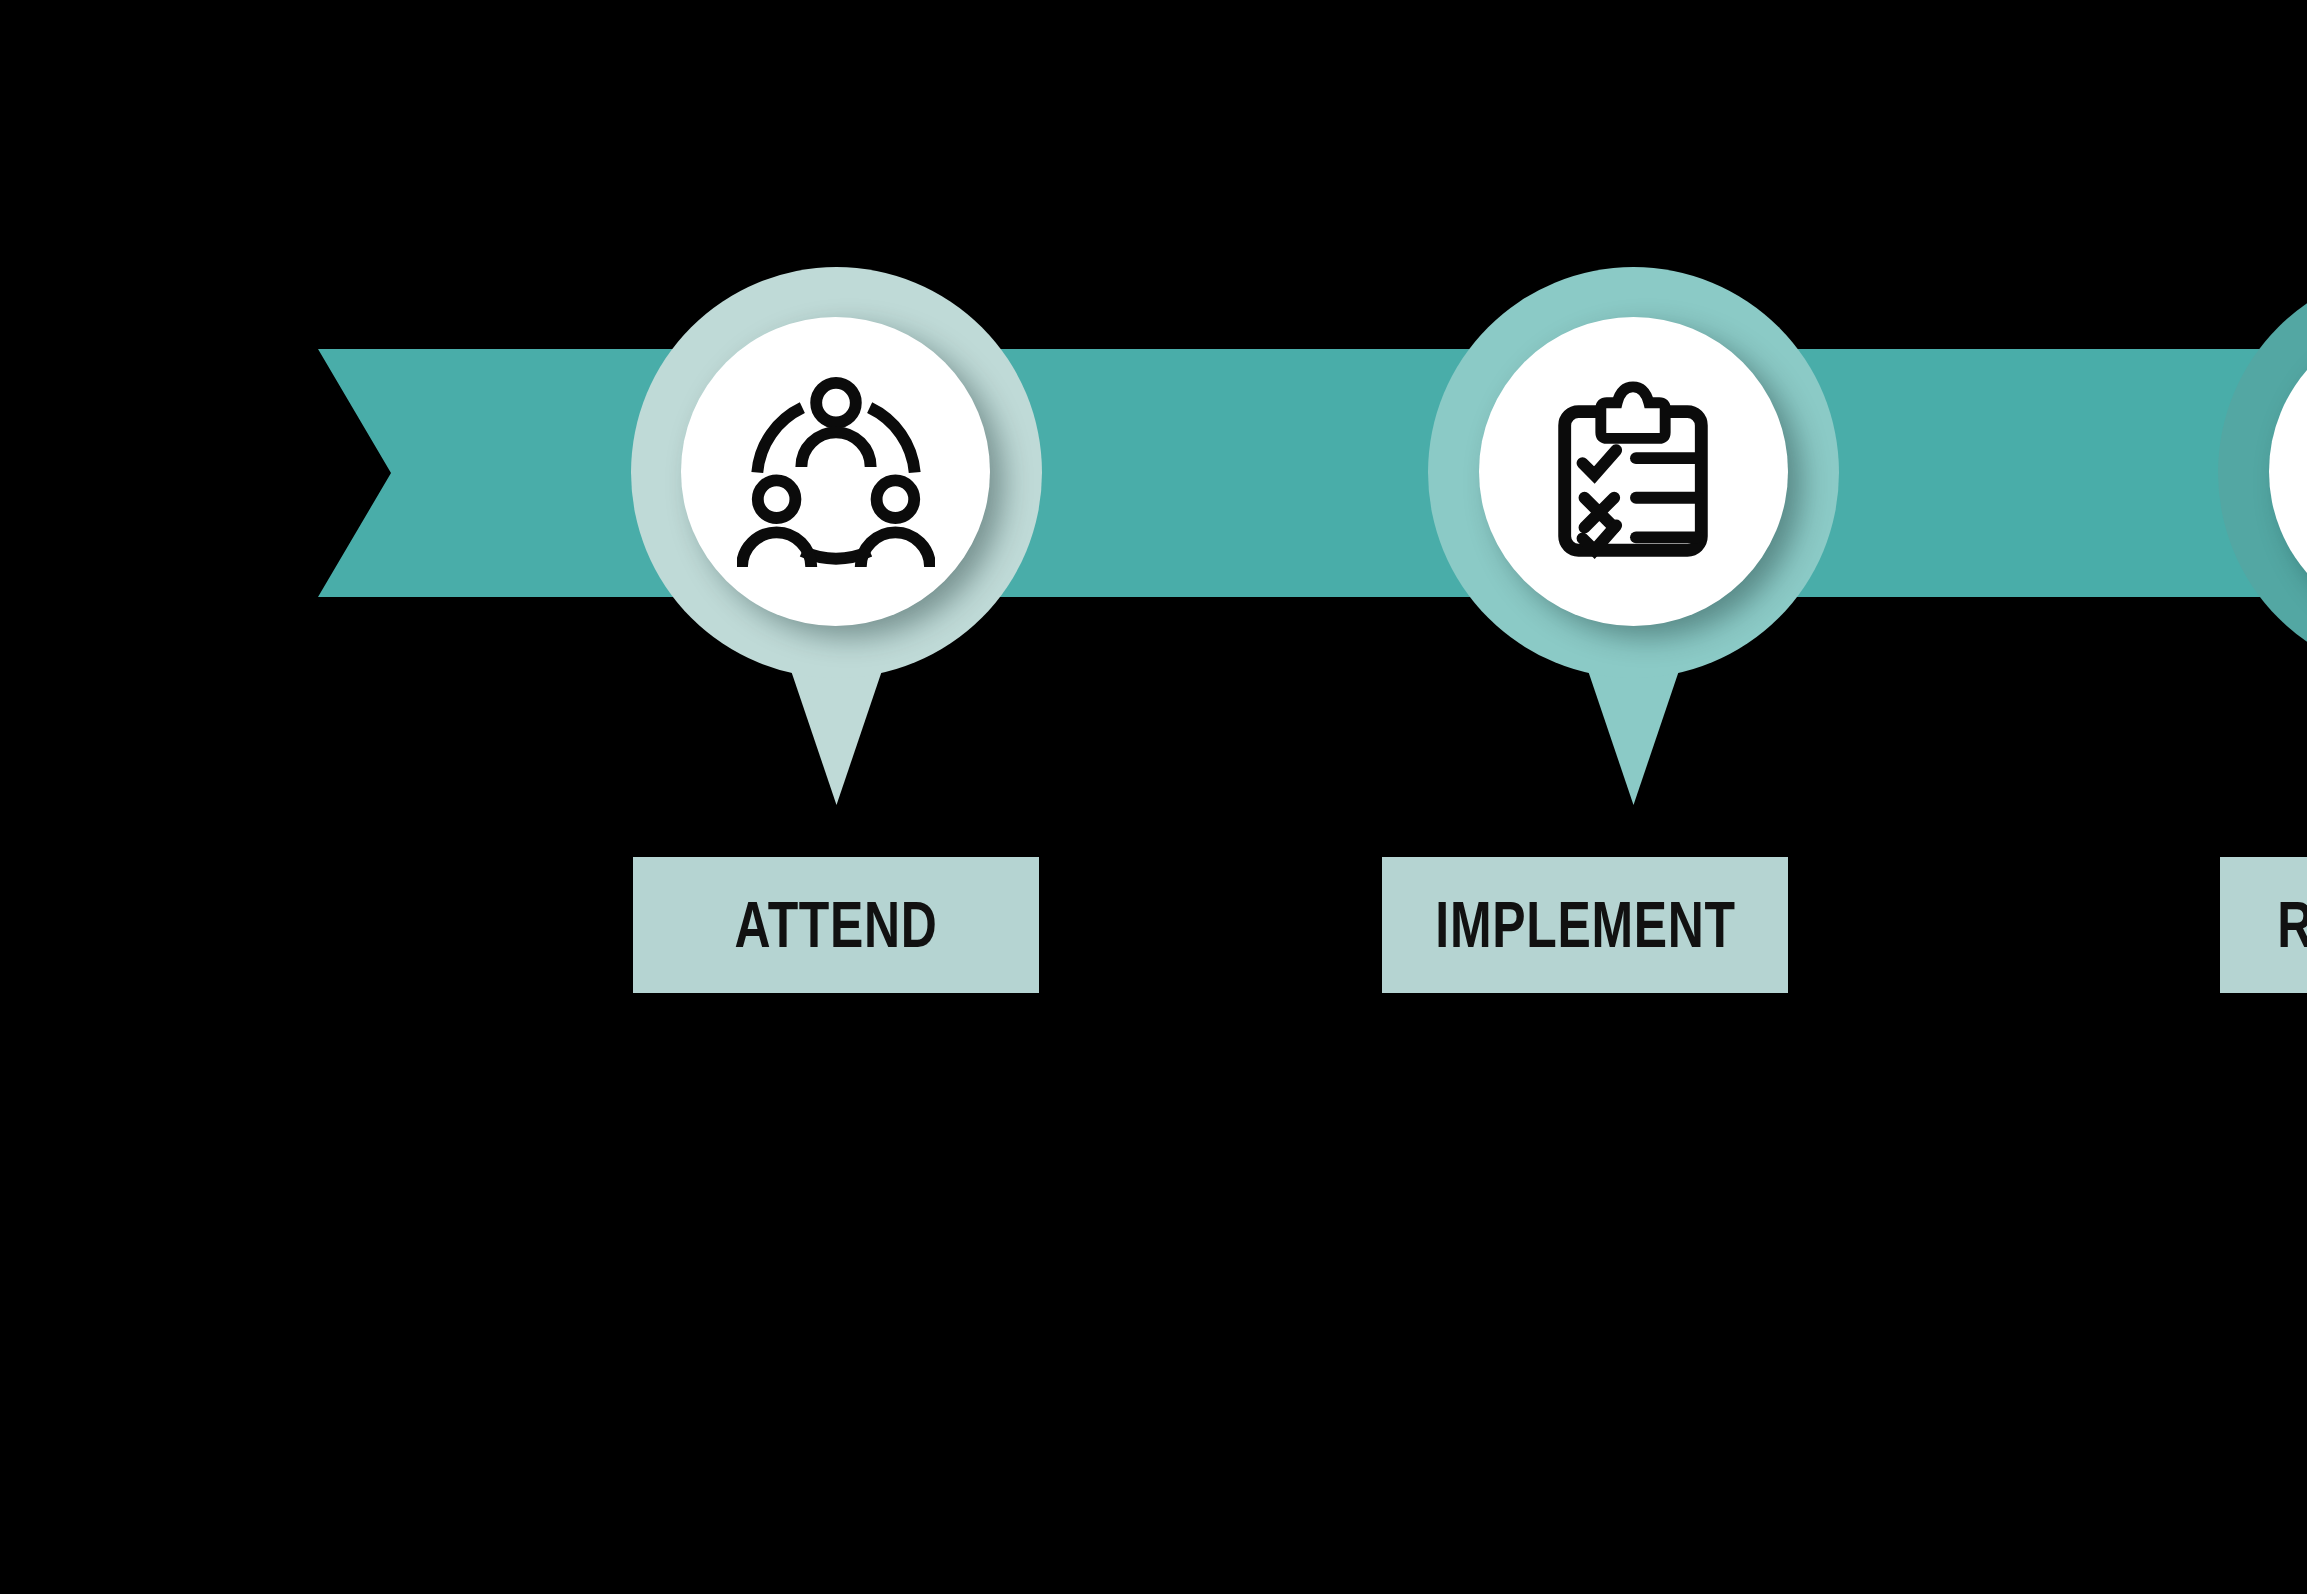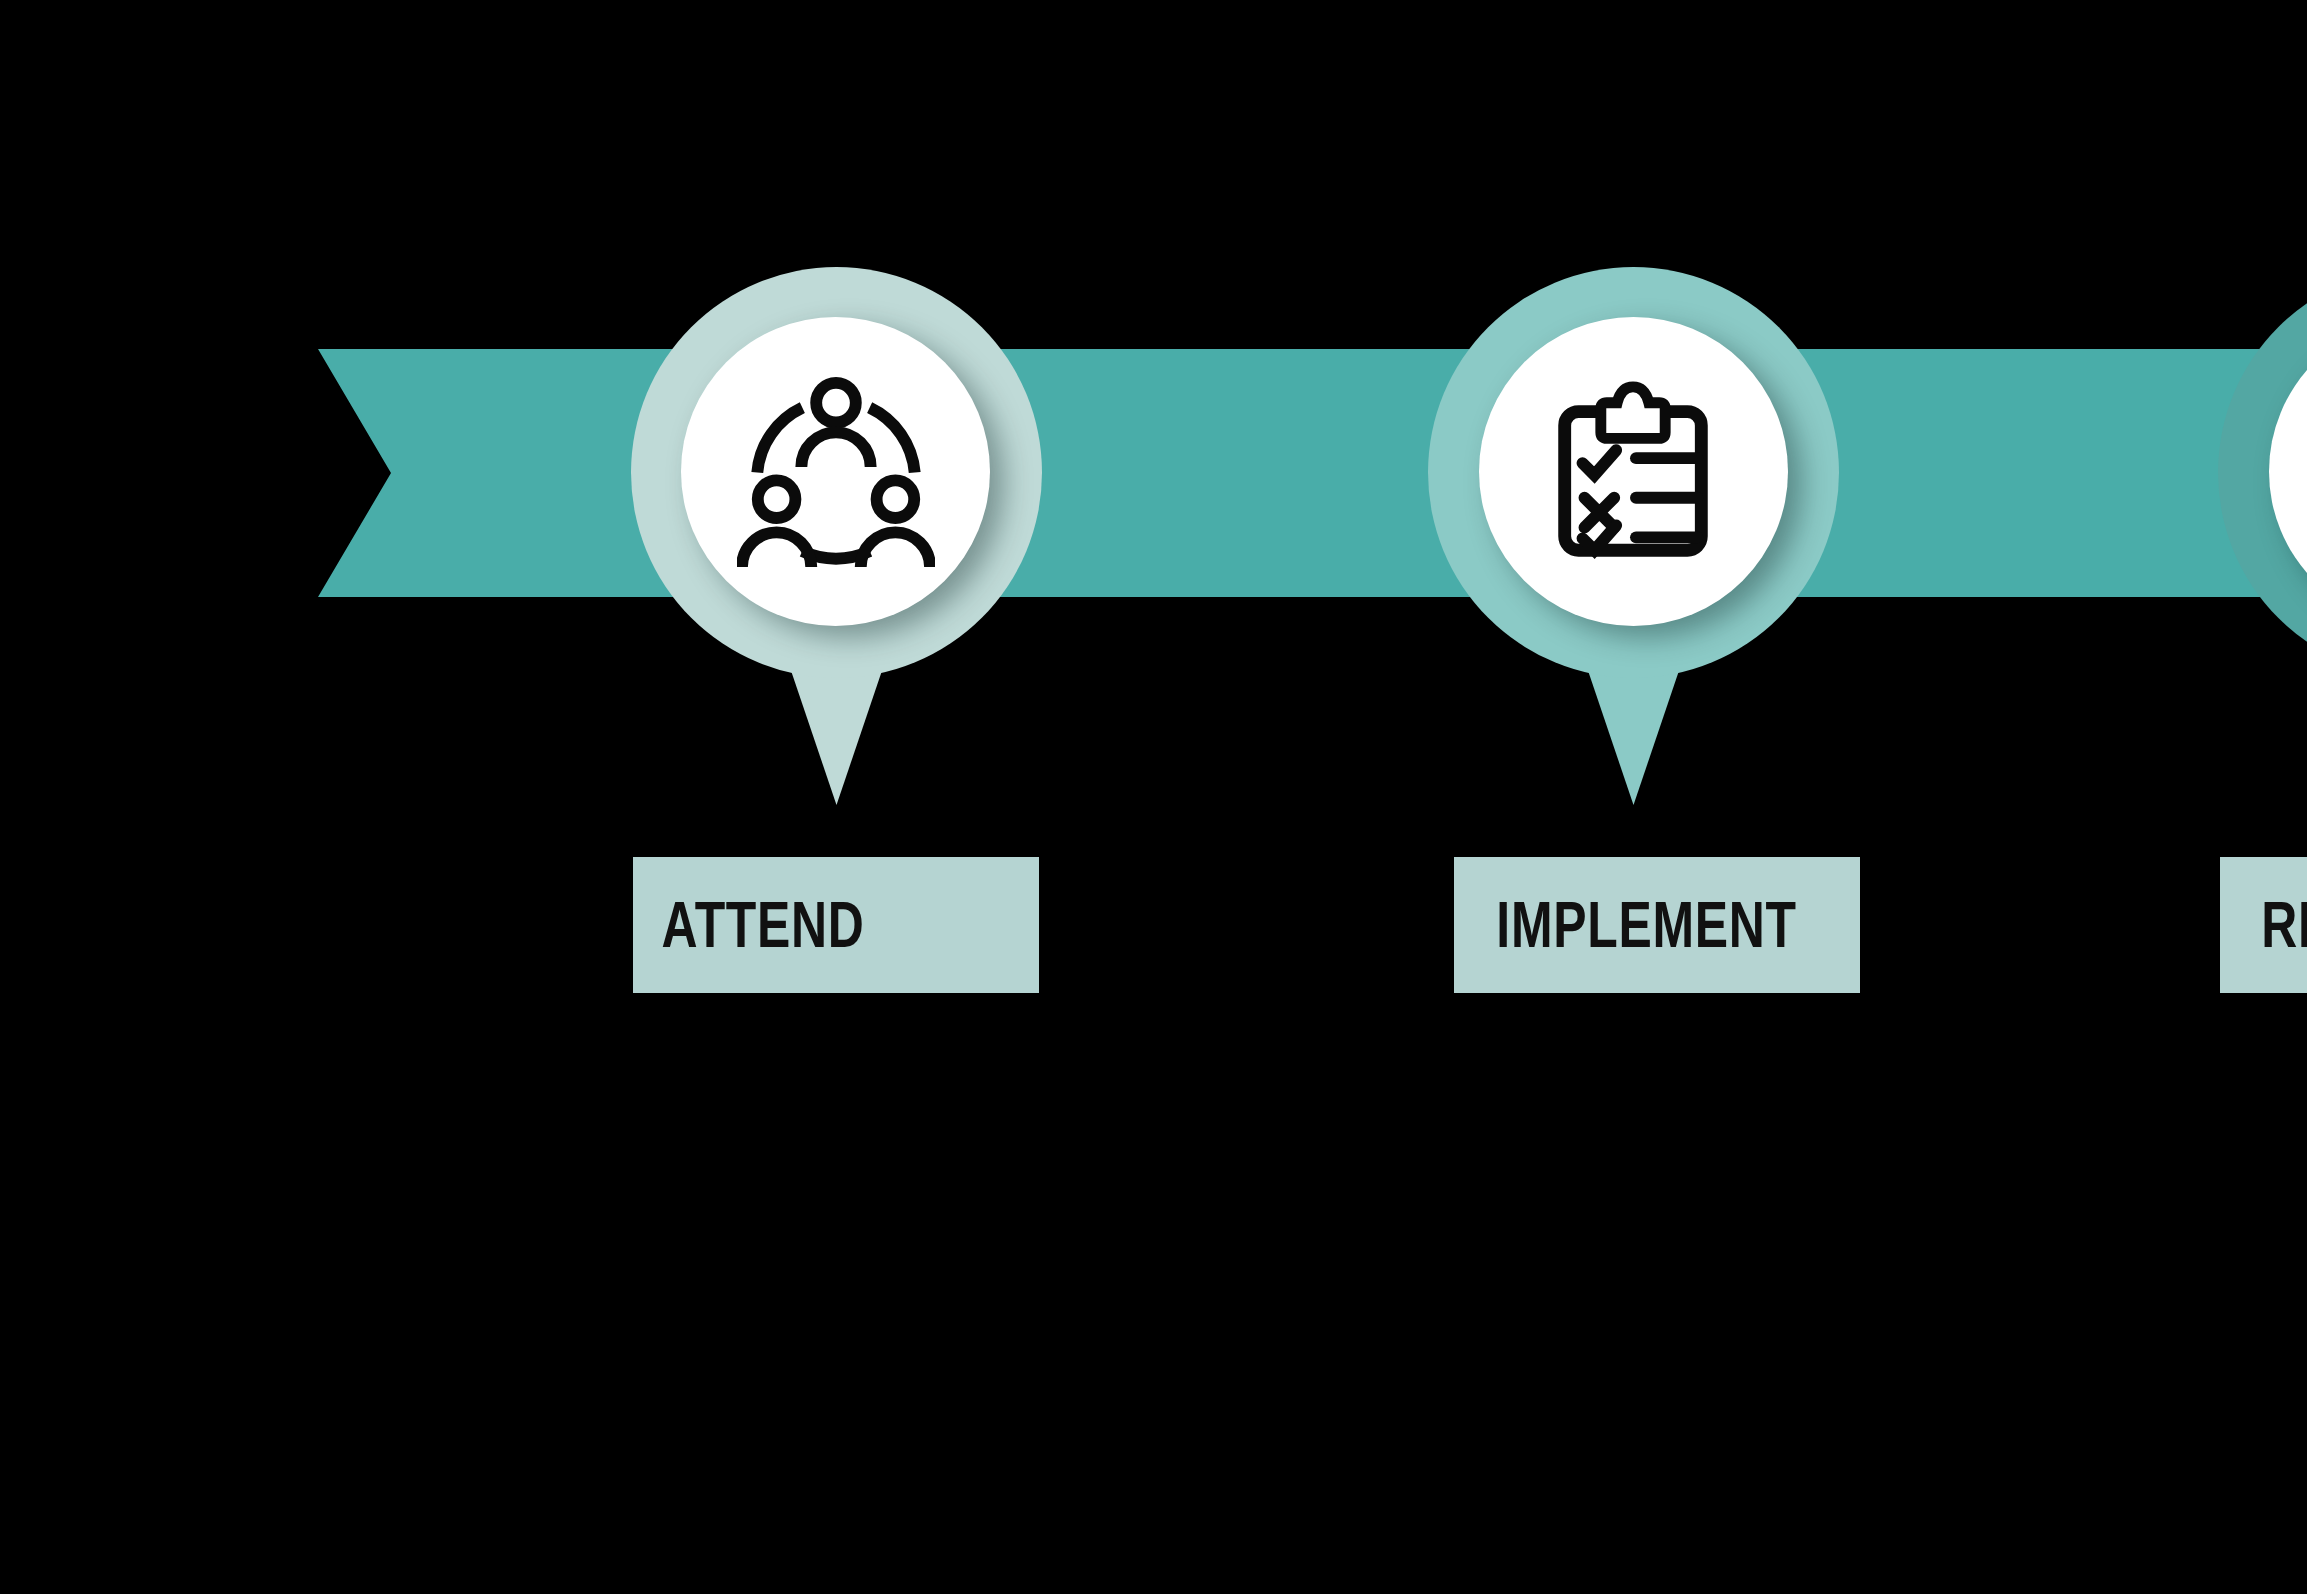--- a/index.html
+++ b/index.html
@@ -8,26 +8,26 @@
   .ribbon{position:absolute;left:318px;top:349px;width:2555px;height:248px;
           clip-path:polygon(0 0,2482px 0,2555px 124px,2482px 248px,0 248px,73px 124px);}
   .step{position:absolute;top:0;left:0;width:0;height:0;}
   .ring{position:absolute;width:411px;height:411px;border-radius:50%;top:267px;}
   .tail{position:absolute;width:109px;height:161px;top:644px;
         clip-path:polygon(0 0,100% 0,50% 100%);}
   .disc{position:absolute;width:309px;height:309px;border-radius:50%;top:317px;background:#fff;
         box-shadow:14px 11.5px 28px rgba(8,34,34,.38);}
   .icon{position:absolute;top:373px;width:198px;height:198px;}
   .labelbox{position:absolute;top:857px;width:406px;height:136px;
-            display:flex;align-items:center;}
+            display:flex;align-items:center;justify-content:center;}
   .labelbox span{font-weight:700;font-size:64px;letter-spacing:0.9px;color:#111;
                  transform:scaleX(.78);white-space:nowrap;}
   
   .cx1 .ring{left:631px}.cx1 .tail{left:782px}.cx1 .disc{left:681px}.cx1 .icon{left:737px}.cx1 .labelbox{left:633px}
-  .cx2 .ring{left:1428px}.cx2 .tail{left:1579px}.cx2 .disc{left:1479px}.cx2 .icon{left:1534px}.cx2 .labelbox{left:1454px}
+  .cx2 .ring{left:1428px}.cx2 .tail{left:1579px}.cx2 .disc{left:1479px}.cx2 .icon{left:1534px}.cx2 .labelbox{left:1382px}
   .cx3 .ring{left:2218px}.cx3 .disc{left:2269px}.cx3 .labelbox{left:2220px}
   svg{display:block;width:100%;height:100%;}
 </style>
 </head>
 <body>
 
 <div class="canvas" style="background-color: rgb(0, 0, 0);">
 
   <div class="ribbon" style="background-color: rgb(73, 173, 169);"></div>
 

